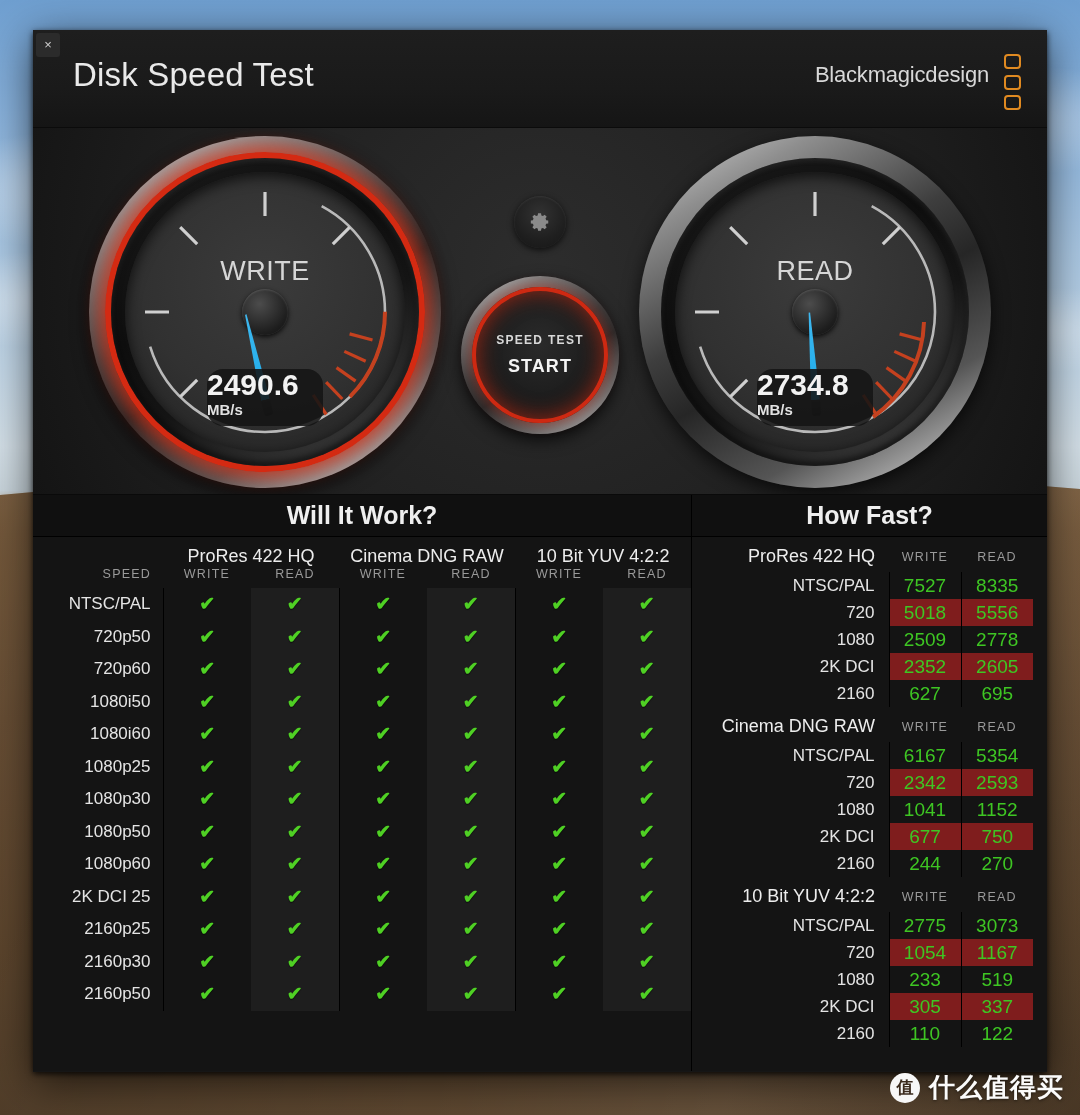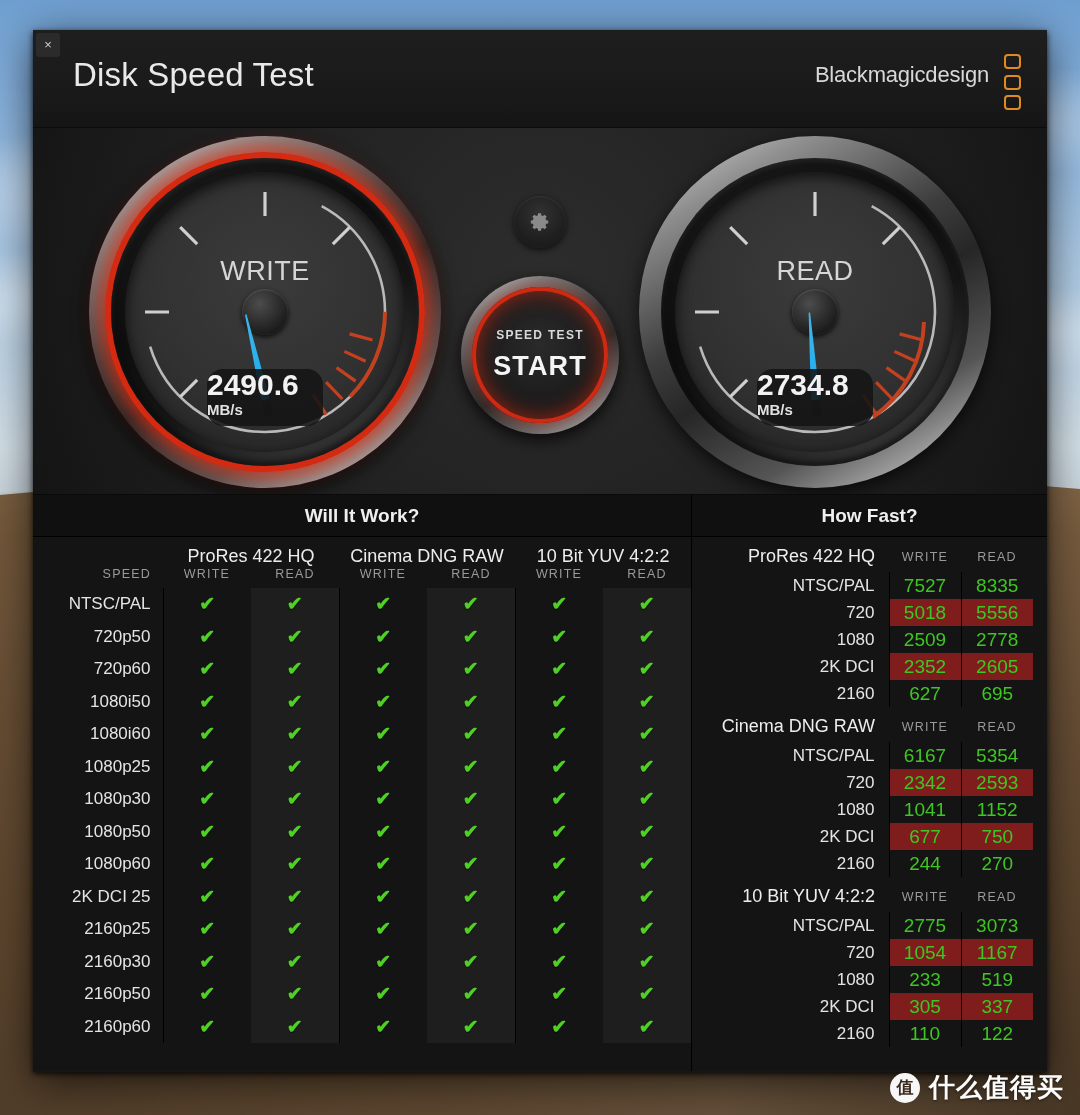--- a/index.html
+++ b/index.html
@@ -224,37 +224,37 @@
   #start-inner {
     width: 136px; height: 136px; border-radius:50%;
     background: radial-gradient(circle at 50% 42%, #2a2a2a 0%, #1d1d1d 52%, #121212 100%);
     box-shadow:
       inset 0 0 0 4px rgba(212,42,18,.95),
       inset 0 0 20px 6px rgba(224,48,20,.55),
       0 0 12px 2px rgba(190,35,15,.45);
     display:flex; flex-direction:column; align-items:center; justify-content:center;
   }
   #start-line1 { font-size: 12px; font-weight: 700; color:#d8d8d8; letter-spacing: 1.3px; }
-  #start-line2 { font-size: 27px; font-weight: 700; color:#f4f4f4; letter-spacing: 1.1px; margin-top: 9px; }
+  #start-line2 { font-size: 18px; font-weight: 700; color:#f4f4f4; letter-spacing: 1.1px; margin-top: 9px; }
 
   
   #lower {
     position:relative;
     height: 576px;
     display:flex;
     background: #141414;
   }
   #panel-left  { width: 659px; border-right: 1px solid #000; position:relative; }
   #panel-right { flex: 1; position:relative; }
 
   .panel-header {
     height: 42px;
     background: #101010;
     display:flex; align-items:center; justify-content:center;
-    font-size: 19px; font-weight: 700; color:#efefef;
+    font-size: 25px; font-weight: 700; color:#efefef;
     border-bottom: 1px solid #000;
   }
 
   
   #wiw-table { width: 100%; border-collapse: collapse; table-layout: fixed; }
   #wiw-table th, #wiw-table td { padding: 0; }
   .wiw-codec-row th { padding-bottom: 1px; }
   .codec-head {
     font-size: 18px; font-weight: 400; color:#ededed; text-align:center;
     padding-top: 9px !important;
@@ -580,29 +580,20 @@
               </tr>
               <tr>
                 <td class="fmt-cell">2160p50</td>
                 <td class="chk-cell"><span class="chk">✔</span></td>
                 <td class="chk-cell alt grp-sep"><span class="chk">✔</span></td>
                 <td class="chk-cell"><span class="chk">✔</span></td>
                 <td class="chk-cell alt grp-sep"><span class="chk">✔</span></td>
                 <td class="chk-cell"><span class="chk">✔</span></td>
                 <td class="chk-cell alt grp-sep"><span class="chk">✔</span></td>
               </tr>
-              <tr>
-                <td class="fmt-cell">2160p60</td>
-                <td class="chk-cell"><span class="chk">✔</span></td>
-                <td class="chk-cell alt grp-sep"><span class="chk">✔</span></td>
-                <td class="chk-cell"><span class="chk">✔</span></td>
-                <td class="chk-cell alt grp-sep"><span class="chk">✔</span></td>
-                <td class="chk-cell"><span class="chk">✔</span></td>
-                <td class="chk-cell alt grp-sep"><span class="chk">✔</span></td>
-              </tr>
             </tbody>
         </table>
       </div>
 
       <div id="panel-right">
         <div class="panel-header">How Fast?</div>
         <div id="hf-wrap">
           <table id="hf-table">
             <colgroup>
                 <col>

